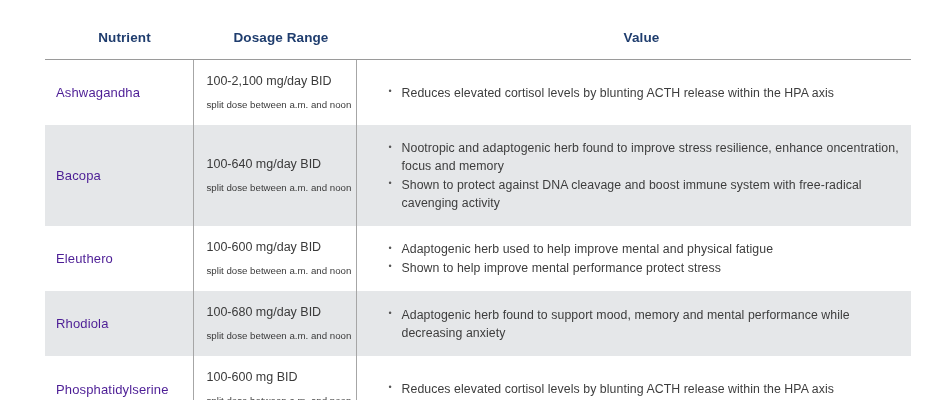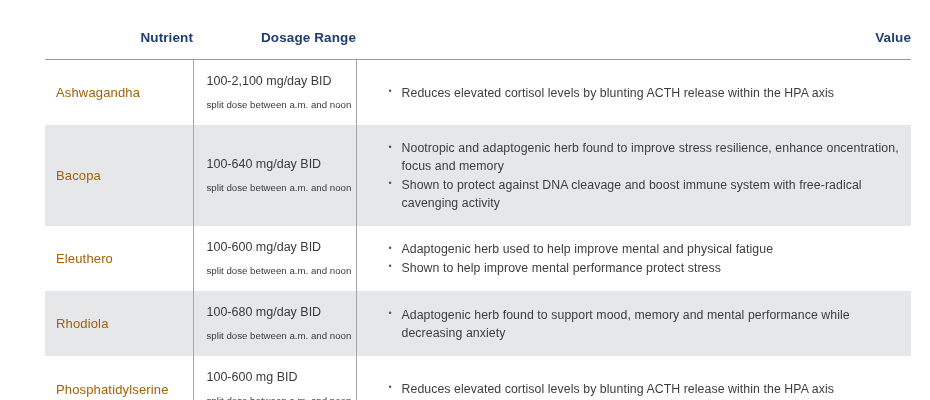--- a/index.html
+++ b/index.html
@@ -25,21 +25,21 @@
     border-collapse: collapse;
     width: 866px;
     table-layout: fixed;
   }
 
   col.c-nutrient { width: 148px; }
   col.c-dosage   { width: 163px; }
   col.c-value    { width: 555px; }
 
   thead th {
-    text-align: right;
+    text-align: center;
     font-size: 13.5px;
     font-weight: bold;
     color: #1f3d6e;
     letter-spacing: 0.1px;
     padding: 0 0 14px 0;
     vertical-align: bottom;
     background: #ffffff;
   }
   thead th.th-nutrient { padding-left: 11px; }
   thead th.th-dosage   { padding-left: 13px; margin-top: 32px; }
@@ -54,21 +54,21 @@
 
   tbody td {
     vertical-align: middle;
     padding: 14px 0;
   }
 
   tbody td.cell-nutrient {
     padding-left: 11px;
     padding-right: 8px;
     font-size: 13px;
-    color: #a16207;
+    color: #4c1d95;
     letter-spacing: 0.15px;
   }
 
   tbody td.cell-dosage {
     border-left: 1px solid #a6a6a6;
     border-right: 1px solid #a6a6a6;
     padding-left: 13px;
     padding-right: 8px;
   }
 

